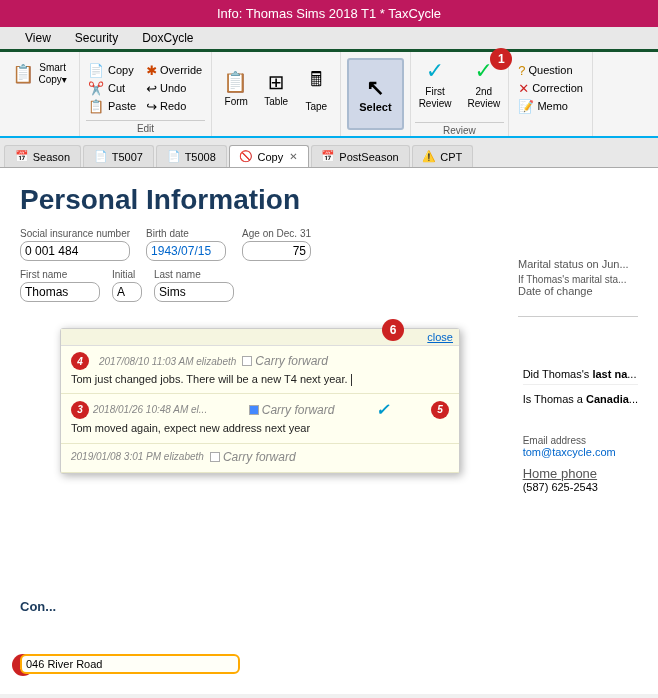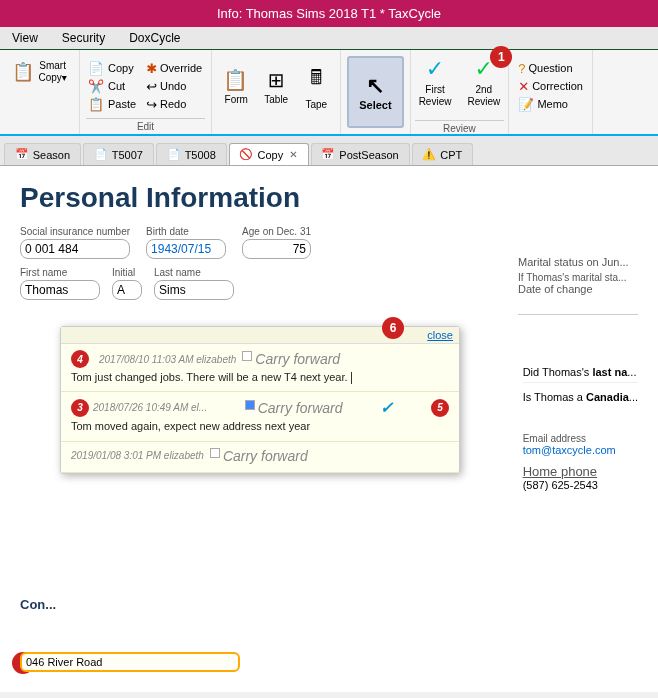--- a/index.html
+++ b/index.html
@@ -12,23 +12,23 @@
       text-align: center;
       padding: 6px 0;
       font-size: 13px;
       font-weight: 500;
     }
 
     
     .menu-bar {
       background: #e8e8e8;
       display: flex;
-      padding: 2px 8px;
+      padding: 2px 21px;
       gap: 16px;
-      border-bottom: 1px solid #14532d;
+      border-bottom: 3px solid #14532d;
     }
     .menu-bar span {
       font-size: 12px;
       cursor: pointer;
       padding: 2px 4px;
     }
 
     
     .ribbon {
       background: #f5f5f5;
@@ -244,22 +244,23 @@
       align-items: center;
       gap: 6px;
     }
     .note-text {
       font-size: 11px;
       color: #222;
       line-height: 1.4;
     }
     .carry-checkbox {
       display: flex;
+      align-items: center;
       gap: 3px;
-      font-size: 14px;
+      font-size: 12px;
       color: #888;
       font-style: italic;
     }
     .checkbox-sq {
       width: 10px; height: 10px;
       border: 1px solid #aaa;
       display: inline-block;
       background: white;
     }
     .checkbox-sq.checked {
@@ -574,21 +575,21 @@
     </div>
 
     <div class="note-entry">
       <div class="note-meta" style="justify-content: space-between;">
         <span>
           
           <span style="position:relative; display:inline-flex; align-items:center; gap:4px;">
             <span class="badge" style="position:relative; top:0; left:0; width:18px; height:18px; font-size:10px; display:inline-flex;">
               <span>3</span>
             </span>
-            <span>2018/07/26 10:49 AM el...</span>
+            <span>2018/01/26 10:48 AM el...</span>
           </span>
         </span>
         <div class="carry-checkbox">
           <span class="checkbox-sq checked"></span>
           <span>Carry forward</span>
         </div>
         <span class="checkmark-blue">✓</span>
 
         <div class="badge" style="position:relative; top:0; left:0; width:18px; height:18px; font-size:10px; display:inline-flex;">
           <span>5</span>

